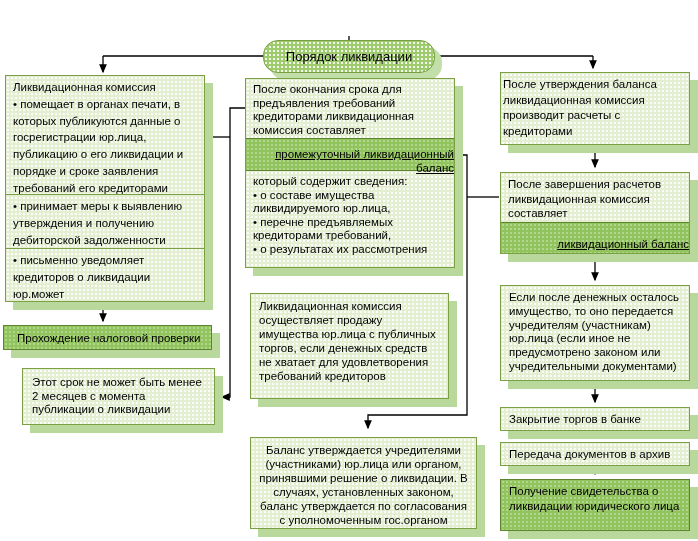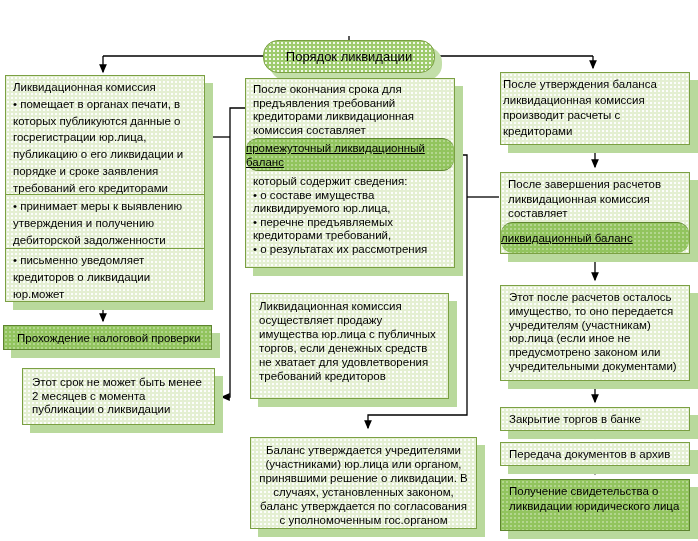--- a/index.html
+++ b/index.html
@@ -18,27 +18,27 @@
   .green{
     background-color:var(--fill-green,#92c45e);
     background-image:radial-gradient(rgba(255,255,255,.30) .8px, rgba(0,0,0,0) .9px);
     background-size:4px 4px;
     border:1px solid var(--border-dark,#5e8430);
     box-shadow:8px 8px 0 var(--shadow,#b9d99c);
   }
   .sect{box-sizing:border-box;padding:4px 7px;line-height:13.5px;}
   .sect + .sect{border-top:1px solid var(--border-light,#7ba043);}
   .hl{
-    box-sizing:border-box;text-align:left;text-decoration:underline;
+    box-sizing:border-box;text-align:right;text-decoration:underline;
     background-color:var(--fill-green,#92c45e);
     background-image:radial-gradient(rgba(255,255,255,.30) .8px, rgba(0,0,0,0) .9px);
     background-size:4px 4px;
     border-top:1px solid var(--border-dark,#5e8430);
     border-bottom:1px solid var(--border-dark,#5e8430);
-    line-height:14px;padding-top:2px;border-radius:12px;
+    line-height:14px;padding-top:8px;
   }
   .title-node{
     position:absolute;left:263px;top:4px;width:170px;height:31px;
     background-color:var(--fill-title,#9ecb6d);
     background-image:radial-gradient(rgba(255,255,255,.85) .9px, rgba(0,0,0,0) 1px);
     background-size:4px 4px;
     border:1px solid var(--border-light,#7ba043);
     border-radius:15px;
     box-shadow:7px 7px 0 #c3dfa9;
     display:flex;align-items:center;justify-content:center;
@@ -133,21 +133,21 @@
   <div class="box light" style="left:500px;top:172px;width:190px;height:82px;">
     <div class="sect" style="height:49px;line-height:14.5px;">
       <span>После завершения расчетов ликвидационная комиссия составляет</span>
     </div>
     <div class="hl" style="height:31px;border-bottom:none;line-height:26px;">
       <span>ликвидационный баланс</span>
     </div>
   </div>
 
   <div class="box light" style="left:500px;top:285px;width:190px;height:96px;padding:5px 8px;line-height:13.8px;">
-    <span>Этот после расчетов осталось имущество, то оно передается учредителям (участникам) юр.лица (если иное не предусмотрено законом или учредительными документами)</span>
+    <span>Если после денежных осталось имущество, то оно передается учредителям (участникам) юр.лица (если иное не предусмотрено законом или учредительными документами)</span>
   </div>
 
   <div class="box light oneline" style="left:500px;top:407px;width:190px;height:24px;">
     <span>Закрытие торгов в банке</span>
   </div>
 
   <div class="box light oneline" style="left:500px;top:442px;width:190px;height:24px;">
     <span>Передача документов в архив</span>
   </div>
 

